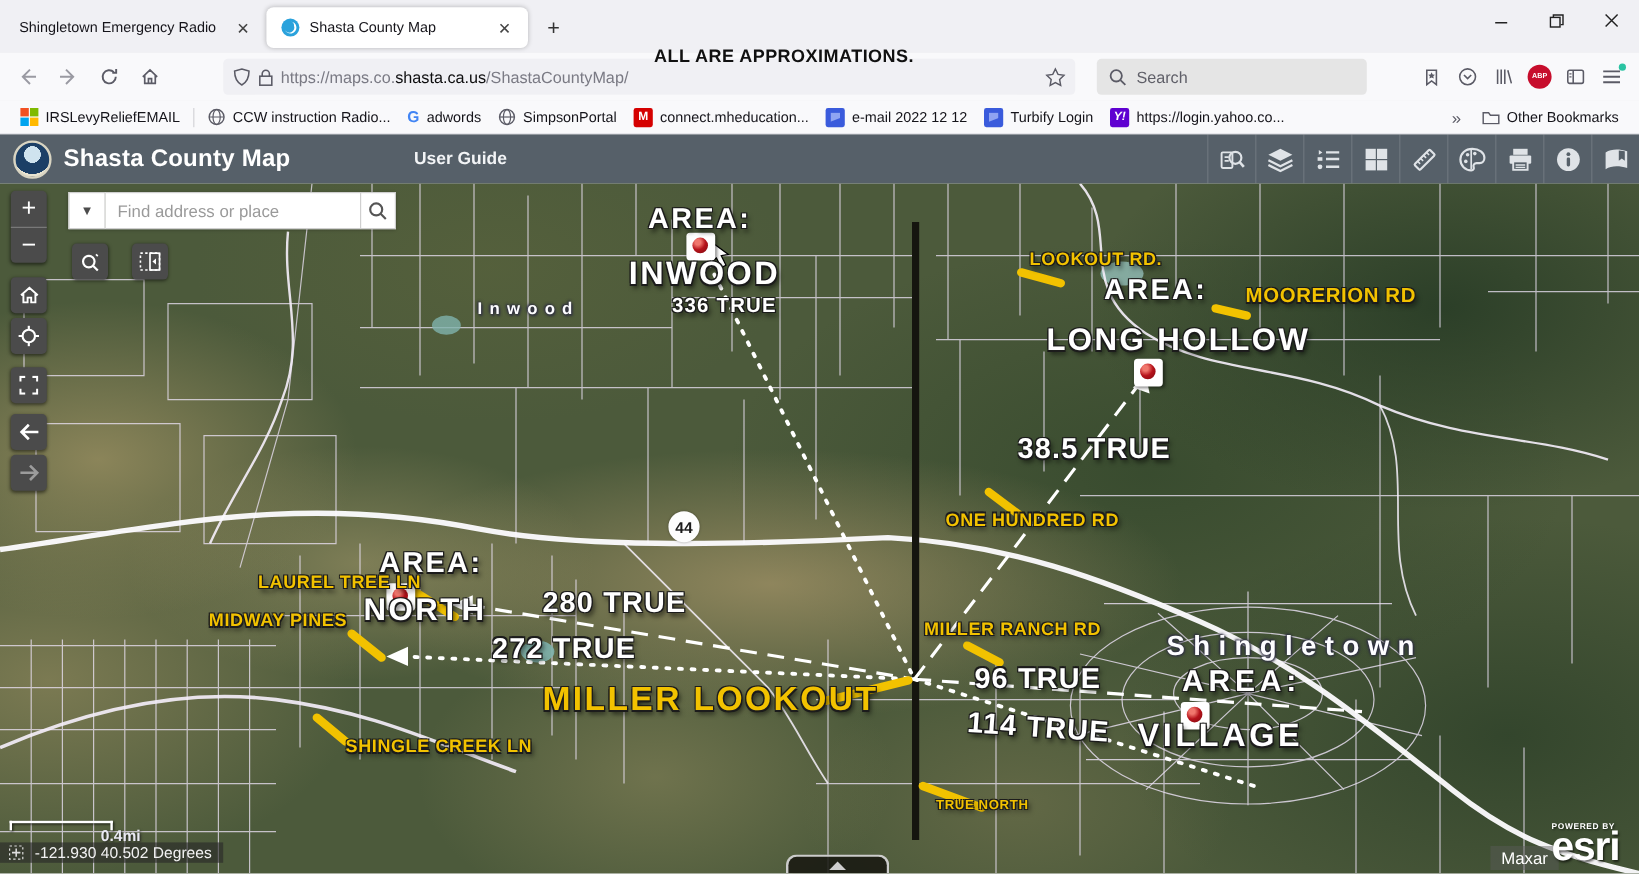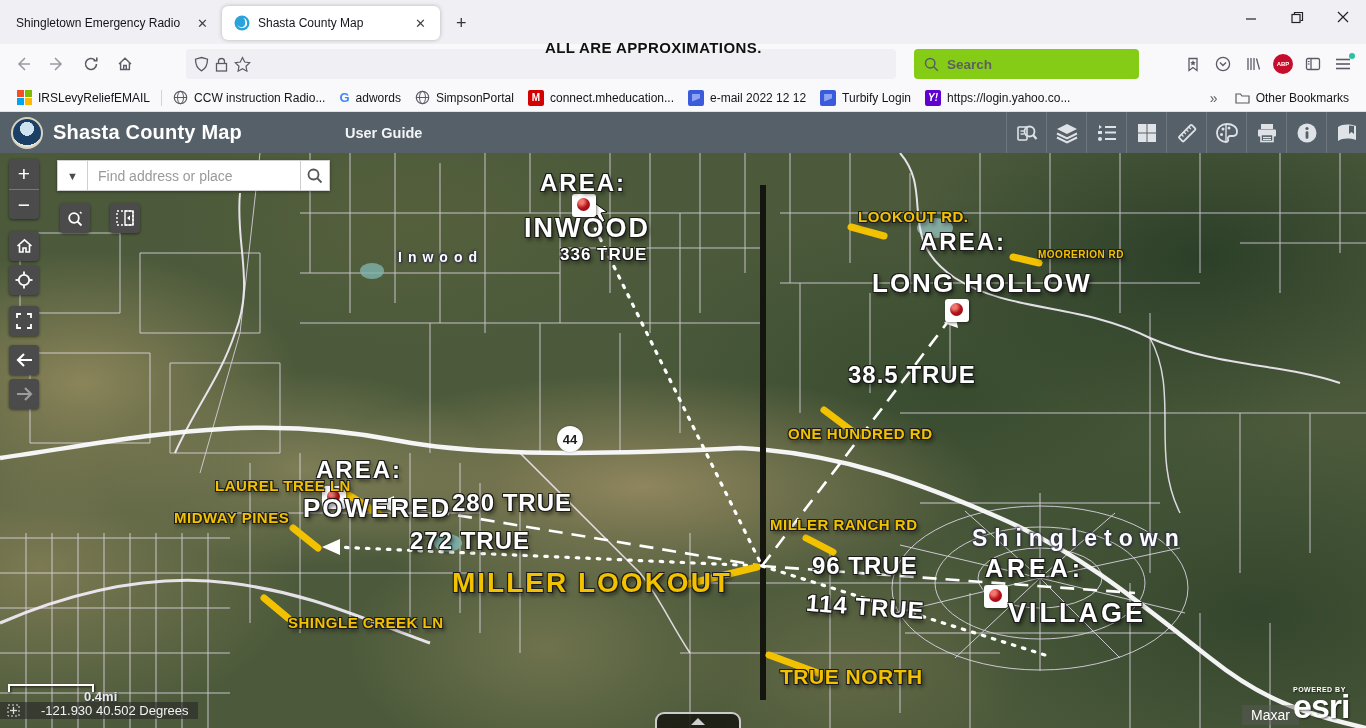--- a/index.html
+++ b/index.html
@@ -16,21 +16,21 @@
   .newtab-btn { font-size:18px; color:#333; padding:2px 10px; margin-left:6px; }
   .win-controls { position:absolute; right:0; top:0; display:flex; }
   .win-btn { width:46px; height:34px; display:flex; align-items:center; justify-content:center; }
   .overlay-note { position:absolute; left:545px; top:39px; z-index:60; font-size:15px; font-weight:bold; color:#111; letter-spacing:.4px; }
 
   .navbar { height:40px; background:#f9f9fb; display:flex; align-items:center; padding:0 8px; gap:4px; }
   .nav-icon { width:30px; height:30px; display:flex; align-items:center; justify-content:center; border-radius:4px; }
   .urlbar { flex:0 0 710px; height:30px; background:#f0f0f4; border-radius:4px; display:flex; align-items:center; padding:0 8px; gap:6px; margin-left:4px; }
   .url-text { font-size:13.5px; color:#7a7a84; white-space:nowrap; flex:1; }
   .url-text .domain { color:#0c0c0d; }
-  .searchbar { flex:0 0 225px; height:30px; background:#84cc16; border-radius:4px; display:flex; align-items:center; gap:8px; padding:0 10px; margin-left:14px;font-weight:bold; }
+  .searchbar { flex:0 0 225px; height:30px; background:#e5e5e5; border-radius:4px; display:flex; align-items:center; gap:8px; padding:0 10px; margin-left:14px; }
   .searchbar .ph { color:#5f5f68; font-size:13.5px; }
   .nav-right { display:flex; align-items:center; margin-left:auto; }
   .abp-badge { width:20px; height:20px; border-radius:50%; background:#c70d2c; color:#fff; font-size:6px; font-weight:bold; display:flex; align-items:center; justify-content:center; }
   .menu-dot { position:absolute; right:3px; top:4px; width:6px; height:6px; border-radius:50%; background:#2ac3a2; }
 
   .bookmarksbar { height:28px; background:#f9f9fb; border-bottom:1px solid #e1e1e6; display:flex; align-items:center; padding:0 10px; font-size:12px; color:#15141a; }
   .bm { display:flex; align-items:center; gap:6px; padding:3px 7px; border-radius:3px; white-space:nowrap; }
   .bm-sep { width:1px; height:16px; background:#d4d4d8; margin:0 4px; }
   .bm-ico { width:16px; height:16px; display:inline-flex; align-items:center; justify-content:center; font-size:10px; font-weight:bold; border-radius:2px; }
   .ms-grid { display:grid; grid-template-columns:7px 7px; grid-template-rows:7px 7px; gap:1px; }
@@ -78,21 +78,21 @@
   .zoomgroup .z.minus { border-top:1px solid rgba(255,255,255,.25); }
 
   .geocoder { position:absolute; left:57px; top:7px; display:flex; height:31px; box-shadow:0 1px 3px rgba(0,0,0,.4); }
   .geo-dd { width:31px; background:#fff; border:1px solid #cfcfcf; display:flex; align-items:center; justify-content:center; color:#4c4c4c; font-size:11px; }
   .geo-input { width:212px; background:#fff; border-top:1px solid #cfcfcf; border-bottom:1px solid #cfcfcf; border-left:none; border-right:none; padding:0 10px; font-size:14px; color:#333; outline:none; font-family:"Liberation Sans",sans-serif; }
   .geo-input::placeholder { color:#9a9a9a; }
   .geo-search { width:30px; background:#fff; border:1px solid #cfcfcf; display:flex; align-items:center; justify-content:center; }
 
   .scalebar { position:absolute; left:8px; top:531px; width:86px; height:8px; border-left:2px solid #fff; border-right:2px solid #fff; border-top:2px solid #fff; filter:drop-shadow(1px 1px 1px rgba(0,0,0,.7)); }
   .scalelbl { position:absolute; left:84px; top:536px; font-size:13px; font-weight:bold; color:#e9e9f2; text-shadow:1px 1px 2px #222; }
-  .coordbar { position:absolute; left:0; top:549px; height:17px; background:rgba(40,40,40,.62); color:#f2f2f2; font-size:13px; display:flex; align-items:center; gap:20px; padding:0 10px 0 6px; }
+  .coordbar { position:absolute; left:0; top:549px; height:17px; background:rgba(40,40,40,.62); color:#f2f2f2; font-size:13px; display:flex; align-items:center; gap:8px; padding:0 10px 0 6px; }
   .attr-toggle { position:absolute; left:655px; top:559px; width:86px; height:16px; background:rgba(25,25,18,.88); border:2px solid rgba(235,235,235,.85); border-bottom:none; border-radius:9px 9px 0 0; display:flex; align-items:center; justify-content:center; }
   .attr-toggle .tri { width:0; height:0; border-left:7px solid transparent; border-right:7px solid transparent; border-bottom:7px solid #cfcfcf; }
   .maxar { position:absolute; left:1242px; top:552px; background:rgba(90,90,90,.45); color:#fff; font-size:14px; padding:2px 9px; }
   .esri { position:absolute; left:1293px; top:533px; color:#fff; text-align:left; text-shadow:1px 1px 2px rgba(0,0,0,.6); }
   .esri .pb { font-size:7px; font-weight:bold; letter-spacing:.5px; }
   .esri .brand { font-size:34px; font-weight:bold; line-height:.8; letter-spacing:-1px; }
 
   .hwy-shield { position:absolute; left:557px; top:273px; width:26px; height:26px; background:#fdfdfd; border-radius:50%; color:#1b1b1b; font-size:13px; font-weight:bold; display:flex; align-items:center; justify-content:center; box-shadow:0 0 2px rgba(0,0,0,.4); }
 </style>
 </head>
@@ -160,20 +160,21 @@
     </div>
   <div style="width:34px"></div>
   <div class="urlbar">
     <svg width="15" height="16">
         <path d="M7.5 1.5 L13.5 3.2 C13.5 9 12 12.5 7.5 14.8 C3 12.5 1.5 9 1.5 3.2 Z" fill="none" stroke="#5b5b66" stroke-width="1.3"></path>
       </svg>
     <svg width="13" height="15">
         <rect x="1.5" y="6.5" width="10" height="7.5" fill="none" stroke="#5b5b66" stroke-width="1.3"></rect>
         <path d="M3.5 6.5 V4.5 a3 3 0 0 1 6 0 V6.5" fill="none" stroke="#5b5b66" stroke-width="1.3"></path>
       </svg>
+    <div class="url-text"><span>https://maps.co.</span><span class="domain">shasta.ca.us</span><span>/ShastaCountyMap/</span></div>
     <svg width="17" height="17" viewBox="0 0 17 17">
         <path d="M8.5 1.5 L10.7 6 L15.7 6.7 L12 10.2 L12.9 15.2 L8.5 12.8 L4.1 15.2 L5 10.2 L1.3 6.7 L6.3 6 Z" fill="none" stroke="#5b5b66" stroke-width="1.2"></path>
       </svg>
   </div>
   <div class="searchbar">
     <svg width="15" height="15">
         <circle cx="6.2" cy="6.2" r="4.7" fill="none" stroke="#5b5b66" stroke-width="1.5"></circle>
         <line x1="9.7" y1="9.7" x2="13.8" y2="13.8" stroke="#5b5b66" stroke-width="1.5"></line>
       </svg>
     <span class="ph">Search</span>
@@ -433,37 +434,37 @@
   <div class="placelbl" style="left:972px;top:372px;font-size:23px;letter-spacing:7px">Shingletown</div>
   <div class="hwy-shield">44</div>
 
   <div class="ann" style="left:540px;top:16px;font-size:24px;letter-spacing:2px">AREA:</div>
   <div class="ann" style="left:524px;top:60px;font-size:27px;letter-spacing:2px">INWOOD</div>
   <div class="ann" style="left:560px;top:92px;font-size:17px;letter-spacing:1px">336 TRUE</div>
   <div class="ann" style="left:920px;top:75px;font-size:24px;letter-spacing:2px">AREA:</div>
   <div class="ann" style="left:872px;top:115px;font-size:26px;letter-spacing:2px">LONG HOLLOW</div>
   <div class="ann" style="left:848px;top:208px;font-size:24px;letter-spacing:1px">38.5 TRUE</div>
   <div class="ann" style="left:316px;top:303px;font-size:24px;letter-spacing:2px">AREA:</div>
-  <div class="ann" style="left:303px;top:340px;font-size:26px;letter-spacing:2px">POWERED</div>
+  <div class="ann" style="left:303px;top:340px;font-size:26px;letter-spacing:2px">NORTH</div>
   <div class="ann" style="left:452px;top:336px;font-size:24px;letter-spacing:1px">280 TRUE</div>
   <div class="ann" style="left:410px;top:374px;font-size:24px;letter-spacing:1px">272 TRUE</div>
   <div class="ann" style="left:812px;top:399px;font-size:24px;letter-spacing:1px">96 TRUE</div>
   <div class="ann" style="left:985px;top:401px;font-size:25px;letter-spacing:4px">AREA:</div>
-  <div class="ann" style="left:1008px;top:445px;font-size:27px;letter-spacing:3px">VILLAGE</div>
+  <div class="ann" style="left:948px;top:445px;font-size:27px;letter-spacing:3px">VILLAGE</div>
   <div class="ann" style="left:806px;top:440px;font-size:24px;letter-spacing:1px;transform:rotate(4deg)">114 TRUE</div>
 
   <div class="ann yel" style="left:858px;top:55px;font-size:15px;letter-spacing:.5px">LOOKOUT RD.</div>
-  <div class="ann yel" style="left:1038px;top:96px;font-size:10px;letter-spacing:.5px">MOORERION RD</div>
+  <div class="ann yel" style="left:1038px;top:84px;font-size:17px;letter-spacing:.5px">MOORERION RD</div>
   <div class="ann yel" style="left:788px;top:272px;font-size:15px;letter-spacing:.5px">ONE HUNDRED RD</div>
   <div class="ann yel" style="left:215px;top:324px;font-size:15px;letter-spacing:.5px">LAUREL TREE LN</div>
   <div class="ann yel" style="left:174px;top:356px;font-size:15px;letter-spacing:.5px">MIDWAY PINES</div>
   <div class="ann yel" style="left:452px;top:414px;font-size:28px;letter-spacing:2px">MILLER LOOKOUT</div>
   <div class="ann yel" style="left:288px;top:461px;font-size:15px;letter-spacing:.5px">SHINGLE CREEK LN</div>
   <div class="ann yel" style="left:770px;top:363px;font-size:15px;letter-spacing:.5px">MILLER RANCH RD</div>
-  <div class="ann yel" style="left:780px;top:512px;font-size:21px;letter-spacing:.5px">TRUE NORTH</div>
+  <div class="ann yel" style="left:780px;top:512px;font-size:11px;letter-spacing:.5px">TRUE NORTH</div>
 
   <div class="zoomgroup">
     <div class="z">+</div>
     <div class="z minus">−</div>
   </div>
   <div class="mapbtn" style="left:9px;top:78px">
       <svg width="17" height="16">
         <path d="M1.5 8 L8.5 1.8 L15.5 8 M3.5 7 V14 H7 V10 H10 V14 H13.5 V7" stroke="#fff" stroke-width="1.6" fill="none"></path>
       </svg>
     </div>

